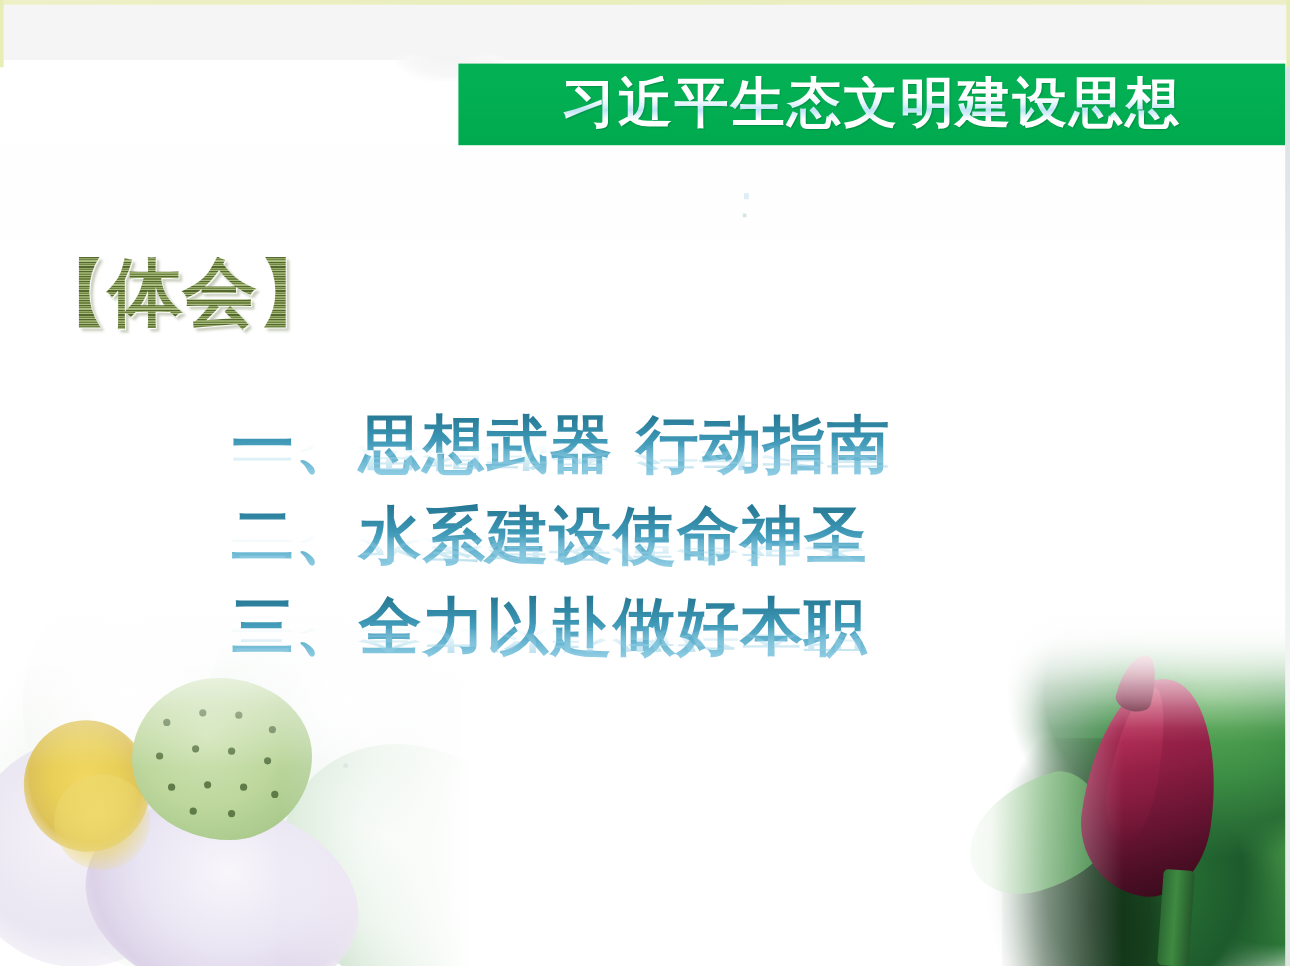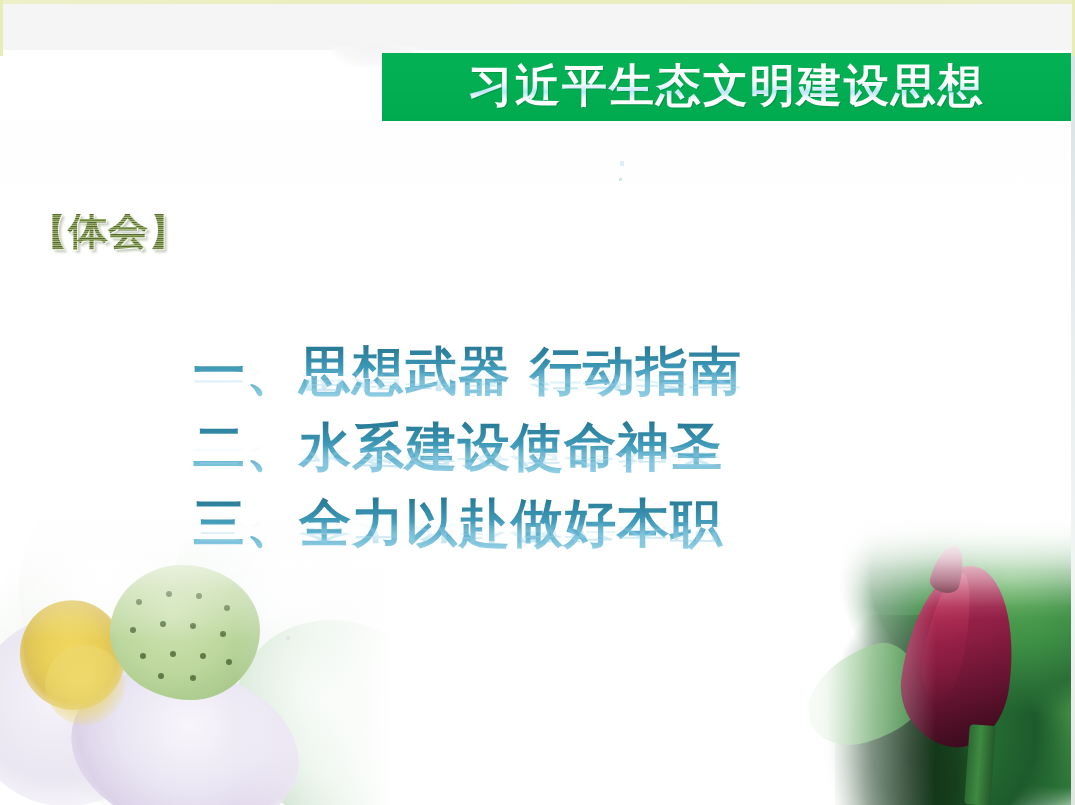--- a/index.html
+++ b/index.html
@@ -218,22 +218,22 @@
     position:absolute;left:0;top:120px;width:1075px;height:470px;
     background:linear-gradient(180deg,#fdfefd 0%,#ffffff 30%,rgba(255,255,255,.7) 80%,rgba(255,255,255,0) 100%);
     z-index:3;pointer-events:none;
   }
 
   
   .heading{
     position:absolute;left:28px;top:214px;z-index:12;
   }
   .heading-text{
-    font-family:Liberation Mono, monospace;
-    font-size:40px;
+    font-family:Liberation Serif, serif;
+    font-size:62px;
     font-weight:700;
     line-height:1;
     letter-spacing:0px;
     white-space:nowrap;
     background:
       repeating-linear-gradient(180deg,
         #55692f 0px,#55692f 1px,
         #93a866 1px,#93a866 2px,
         #6f8440 2px,#6f8440 3px,
         #aabd80 3px,#aabd80 4px);

